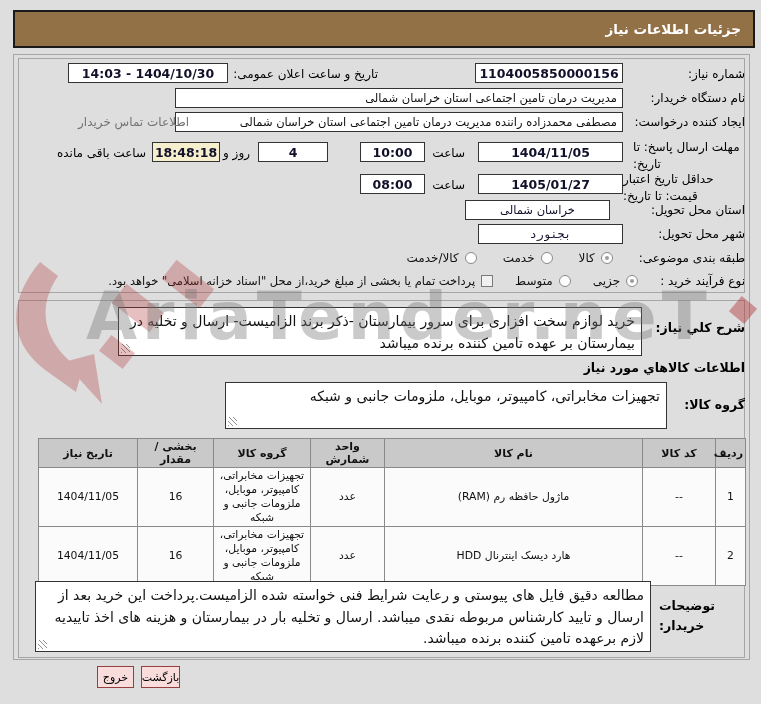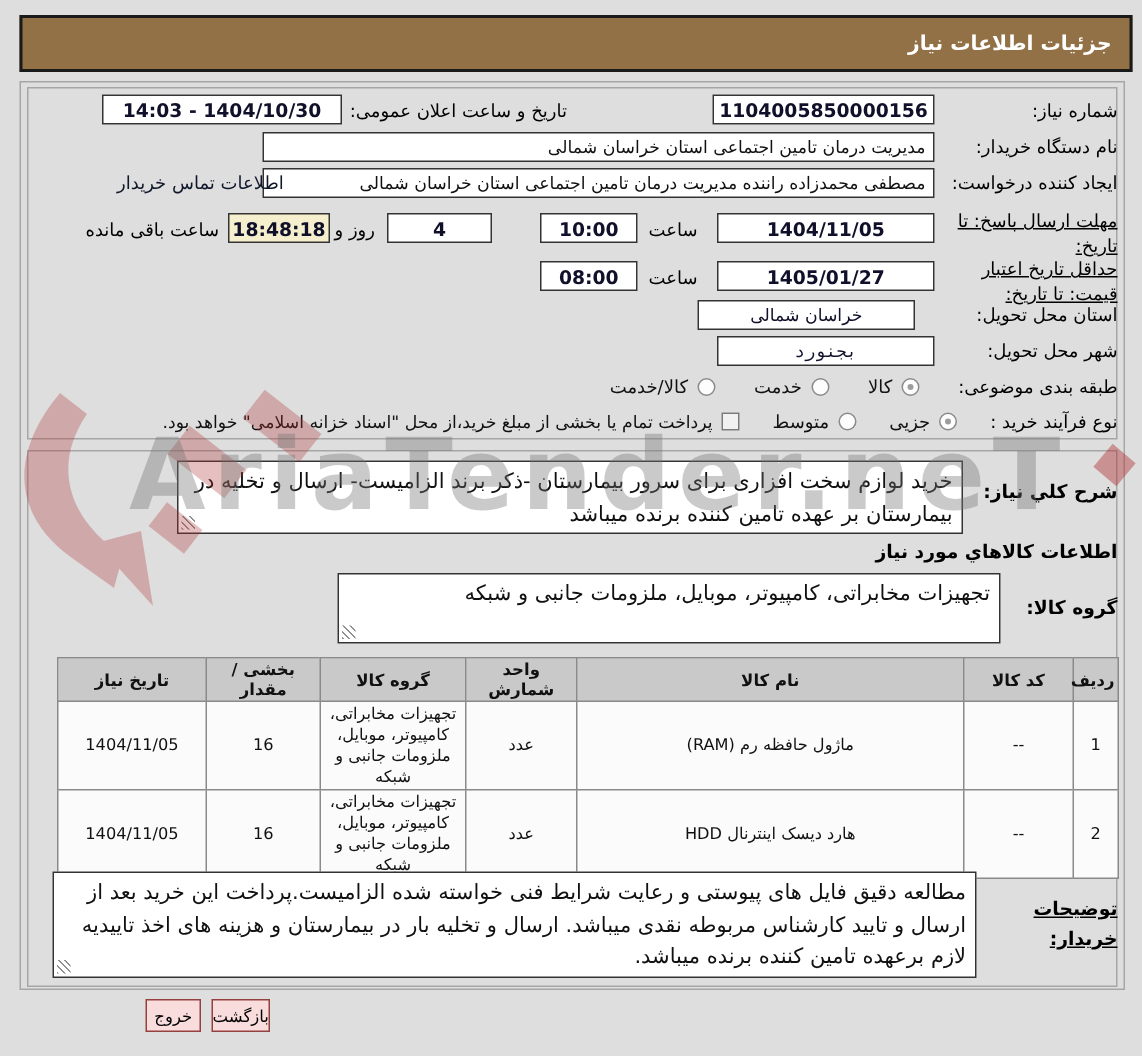--- a/index.html
+++ b/index.html
@@ -22,32 +22,32 @@
     display:flex; align-items:center; padding-right:12px;
   }
 
   
   .frame { position:absolute; border:1px solid #a6a6a6; }
   .outer-frame { left:13px; top:54px; width:737px; height:606px; }
   .boxA { left:18px; top:58px; width:727px; height:235px; }
   .boxB { left:18px; top:300px; width:727px; height:358px; }
 
   .lbl { position:absolute; font-size:12px; color:#000; white-space:nowrap; }
-  .lbl.wrap { white-space:normal; text-align:right; line-height:1.4;text-decoration:underline; }
+  .lbl.wrap { white-space:normal; text-align:left; line-height:1.4; }
   .lbl.b { font-weight:bold; font-size:12.5px; }
 
   .inp {
     position:absolute; height:20px; background:#fff; border:1px solid #333;
     display:flex; align-items:center; font-size:11.5px; overflow:hidden; white-space:nowrap;
   }
   .inp.center { justify-content:center; font-weight:bold; font-size:12.5px; color:#10102a; }
   .inp.rt { padding:0 5px; }
   .inp.yellow { background:#f5efcd; }
 
-  .link { position:absolute; color:#0f172a; font-size:12px; white-space:nowrap; cursor:pointer; }
+  .link { position:absolute; color:#737373; font-size:12px; white-space:nowrap; cursor:pointer; }
 
   
   .optrow { position:absolute; display:flex; align-items:center; gap:26px; }
   .opt { display:flex; align-items:center; gap:6px; font-size:12px; white-space:nowrap; }
   .radio { width:12px; height:12px; border-radius:50%; border:1px solid #8a8a8a; background:#fdfdfd; position:relative; flex:0 0 auto; }
   .radio.on::after { content:''; position:absolute; inset:3px; border-radius:50%; background:#9d9d9d; }
   .checkbox { width:12px; height:12px; border:1px solid #7a7a7a; background:#f1f1f1; flex:0 0 auto; }
   .small { font-size:11.5px; }
 
   

